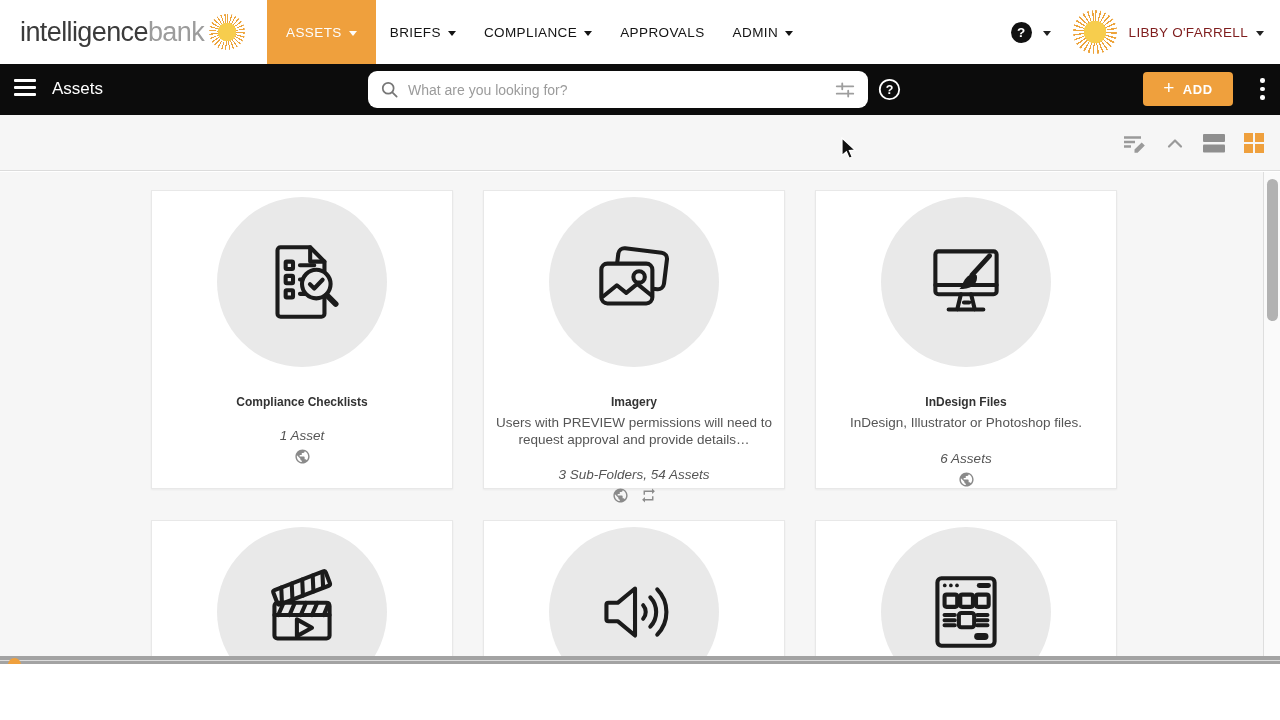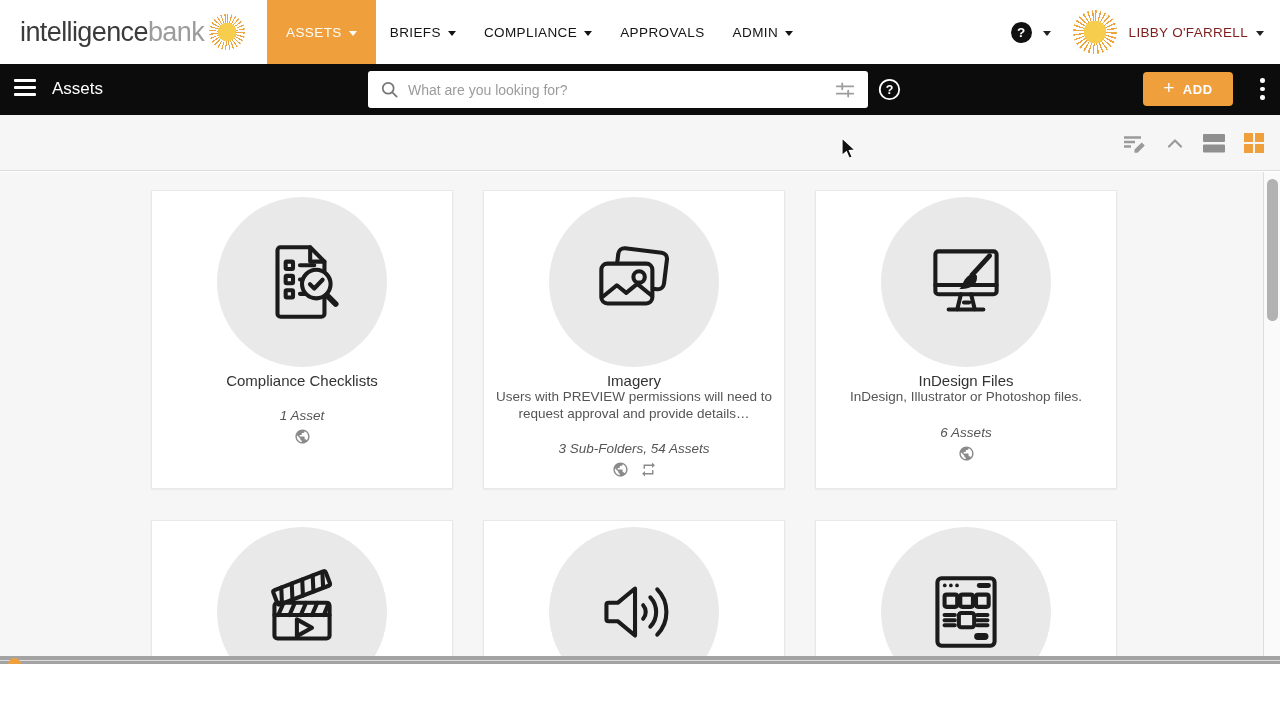--- a/index.html
+++ b/index.html
@@ -28,42 +28,42 @@
   .tn-caret { margin-left:11px; color:#222; cursor:pointer; }
   .avatar-sun { width:44px; height:44px; margin-left:22px; cursor:pointer; }
   .user-name { font-size:13.5px; color:#7f1d1d; letter-spacing:.3px; margin-left:12px; cursor:pointer; }
   .user-caret { margin-left:8px; color:#222; }
 
   
   .blackbar { position:absolute; top:64px; left:0; right:0; height:51px; background:#0c0c0c; z-index:5; }
   .hamburger { position:absolute; left:14px; top:15px; width:22px; cursor:pointer; }
   .hamburger span { display:block; height:2.5px; background:#fff; border-radius:1px; margin-bottom:4.5px; }
   .bar-title { position:absolute; left:52px; top:15px; font-size:17px; color:#fff; }
-  .searchbox { position:absolute; left:368px; top:7px; width:500px; height:37px; background:#fff; border-radius:3px; display:flex; align-items:center; padding:0 12px; }
+  .searchbox { position:absolute; left:368px; top:7px; width:500px; height:37px; background:#fff; border-radius:9px; display:flex; align-items:center; padding:0 12px; }
   .searchbox input { flex:1; border:none; outline:none; font-size:14px; color:#333; margin-left:9px; font-family:"Liberation Sans",sans-serif; }
   .searchbox input::placeholder { color:#9b9b9b; }
   .filter-btn { cursor:pointer; display:flex; }
   .help-outline { position:absolute; left:878px; top:14px; width:23px; height:23px; cursor:pointer; }
   .add-btn { position:absolute; right:47px; top:8px; width:90px; height:34px; background:var(--accent); border:none; border-radius:4px; color:#fff; display:flex; align-items:center; justify-content:center; font-size:13px; font-weight:bold; letter-spacing:.6px; cursor:pointer; font-family:"Liberation Sans",sans-serif; }
   .add-plus { font-size:19px; font-weight:normal; margin-right:8px; margin-top:-2px; }
   .kebab { position:absolute; right:15px; top:14px; width:5px; cursor:pointer; }
   .kebab i { display:block; width:4.5px; height:4.5px; border-radius:50%; background:#fff; margin-bottom:4px; }
 
   
   .toolbar { position:absolute; top:115px; left:0; right:0; height:56px; background:#f6f6f6; border-bottom:1px solid #dcdcdc; display:flex; align-items:center; justify-content:flex-end; gap:17px; padding-right:15px; }
   .tool { display:flex; align-items:center; cursor:pointer; }
 
   
   .content { position:absolute; top:172px; left:0; right:0; height:484px; background:#f6f6f6; overflow:hidden; }
   .grid { display:grid; grid-template-columns:repeat(3, 302px); grid-auto-rows:299px; column-gap:30px; row-gap:31px; padding:18px 0 0 151px; }
   .card { background:#fff; border:1px solid #e8e8e8; box-shadow:0 1px 2px rgba(0,0,0,.05); display:flex; flex-direction:column; align-items:center; cursor:pointer; }
   .card-circle { width:170px; height:170px; border-radius:50%; background:#e9e9e9; margin-top:6px; flex:0 0 auto; display:flex; align-items:center; justify-content:center; }
   .card-circle svg { width:98px; height:98px; }
-  .card-title { margin-top:5px; font-size:15px; font-weight:normal; color:#333; }
-  .card-desc { font-size:13.5px; color:#555; text-align:center; width:280px; line-height:1.23; }
+  .card-title { margin-top:28px; font-size:12px; font-weight:bold; color:#333; }
+  .card-desc { margin-top:6px; font-size:13.5px; color:#555; text-align:center; width:280px; line-height:1.23; }
   .card-meta { margin-top:19px; font-size:13.5px; color:#555; font-style:italic; }
   .card-badges { margin-top:5px; display:flex; gap:11px; align-items:center; color:#8a8a8a; }
   .badge { display:flex; }
   .card-title:empty, .card-desc:empty, .card-meta:empty { display:none; }
 
   
   .scroll-gutter { position:absolute; top:172px; right:0; width:17px; height:484px; background:#fafafa; border-left:1px solid #dedede; }
   .scroll-thumb { position:absolute; top:7px; left:3px; width:11px; height:142px; border-radius:6px; background:#b2b2b2; cursor:pointer; }
 
   

